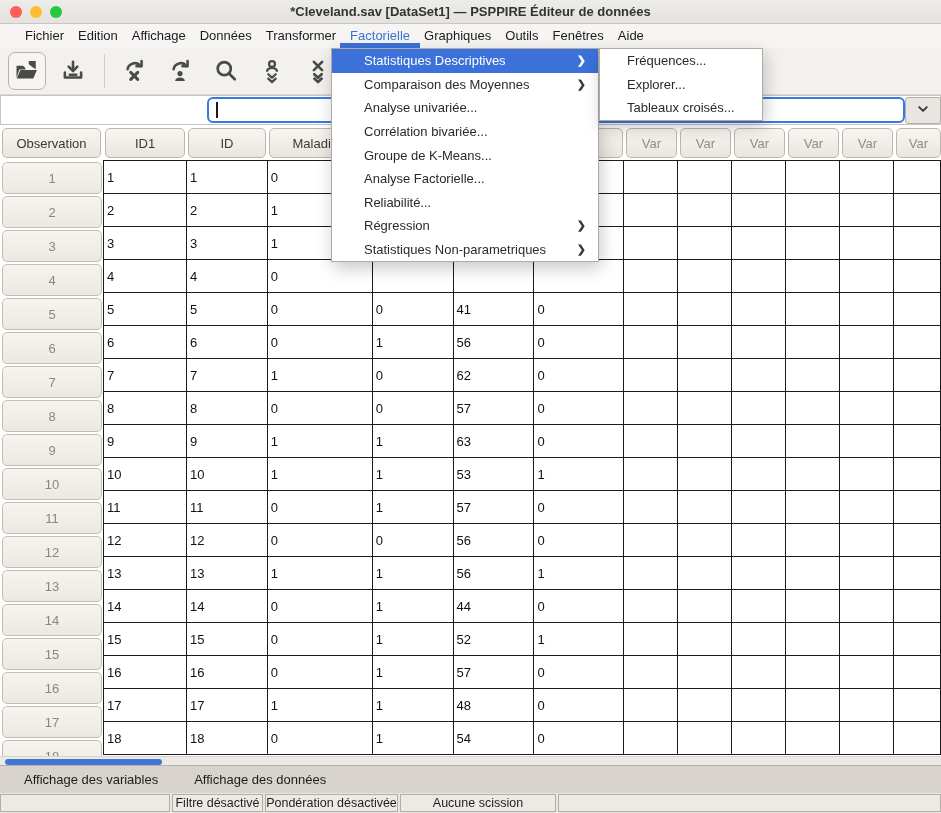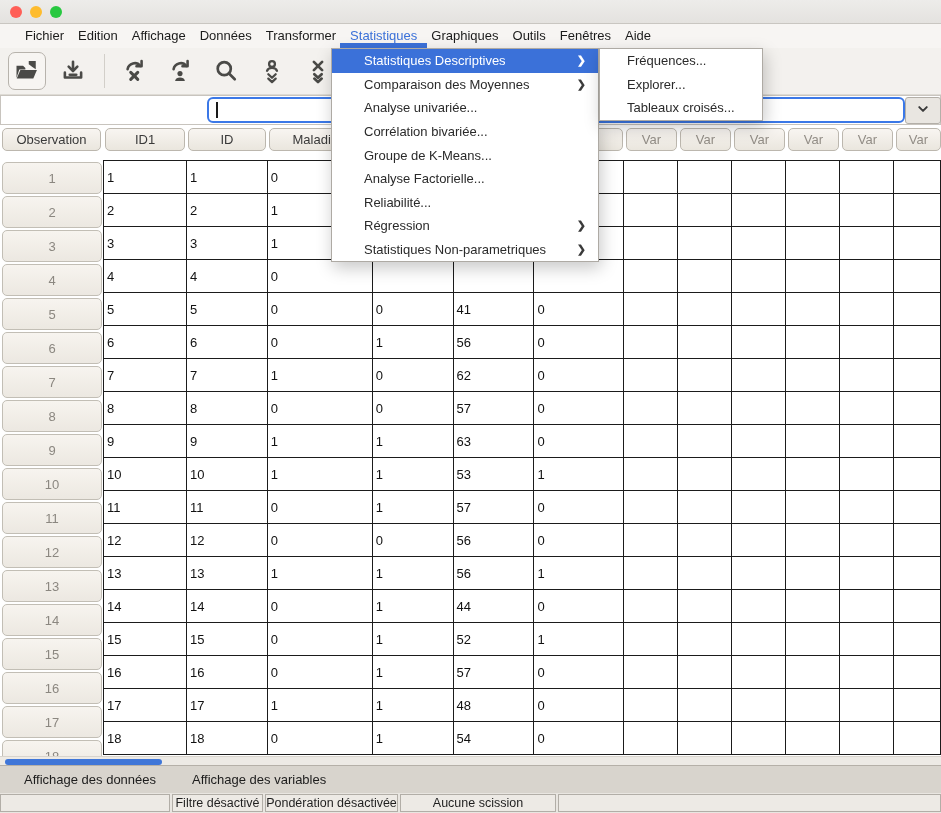--- a/index.html
+++ b/index.html
@@ -34,21 +34,21 @@
            border:1px solid #c8c4be;box-sizing:border-box;}
   .cell-editor{position:absolute;left:206px;top:1px;width:698px;height:26px;background:#fff;
                border:2px solid #3b78e7;border-radius:6px;box-sizing:border-box;}
   .caret{position:absolute;left:7px;top:3px;width:1.5px;height:16px;background:#1a1a1a;}
   .combo-btn{position:absolute;left:904px;top:1px;width:36px;height:27px;background:#e9e6e1;
              border:1px solid #b3afa8;border-radius:3px;box-sizing:border-box;
              display:flex;align-items:center;justify-content:center;}
 
   
   .grid-area{position:absolute;left:0;top:125px;width:941px;height:631px;background:#ffffff;overflow:hidden;}
-  .hdr-btn{position:absolute;top:3px;height:23px;background:linear-gradient(#f8f5f1,#eae6de);
+  .hdr-btn{position:absolute;top:3px;height:30px;background:linear-gradient(#f8f5f1,#eae6de);
            border:1px solid #bcb7ae;border-radius:5px;box-sizing:border-box;
            display:flex;align-items:center;justify-content:center;font-size:13px;color:#3a3a3a;overflow:hidden;white-space:nowrap;}
   .hdr-btn.var{color:#928d86;}
   .row-hdr{position:absolute;left:2px;width:100px;height:32px;background:linear-gradient(#f7f4ef,#ece8e1);
            border:1px solid #c2beb5;border-radius:5px;box-sizing:border-box;
            display:flex;align-items:center;justify-content:center;font-size:13px;color:#8b8780;}
   table.datagrid{position:absolute;left:103px;top:35px;border-collapse:collapse;table-layout:fixed;}
   table.datagrid td{border:1px solid #1b1b1b;height:33px;padding:0 0 0 3px;font-size:13px;color:#111;
                     vertical-align:middle;box-sizing:border-box;overflow:hidden;white-space:nowrap;}
 
@@ -78,29 +78,30 @@
 <body>
 
 <div class="window">
 
   <div class="titlebar">
     <div class="traffic">
       <div class="light" id="light-red" style="background: rgb(255, 95, 87);"></div>
       <div class="light" id="light-yellow" style="background: rgb(254, 188, 46);"></div>
       <div class="light" id="light-green" style="background: rgb(40, 200, 64);"></div>
     </div>
+    <span class="title-text">*Cleveland.sav [DataSet1] — PSPPIRE Éditeur de données</span>
   </div>
 
   <div class="menubar" id="menubar">
       <div class="menubar-item">Fichier</div>
       <div class="menubar-item">Edition</div>
       <div class="menubar-item">Affichage</div>
       <div class="menubar-item">Données</div>
       <div class="menubar-item">Transformer</div>
-      <div class="menubar-item active">Statistiques</div>
+      <div class="menubar-item active">Factorielle</div>
       <div class="menubar-item">Graphiques</div>
       <div class="menubar-item">Outils</div>
       <div class="menubar-item">Fenêtres</div>
       <div class="menubar-item">Aide</div>
     </div>
 
   <div class="toolbar">
     <div class="tool-btn outlined">
       <span>
         <svg width="28" height="28" viewBox="0 0 24 24">
@@ -486,22 +487,22 @@
       <div class="row-hdr" style="top: 547px;">16</div>
       <div class="row-hdr" style="top: 581px;">17</div>
       <div class="row-hdr" style="top: 615px;">18</div>
     </div>
 
   <div class="hscroll">
     <div class="hthumb" style="background: rgb(63, 118, 216);"></div>
   </div>
 
   <div class="tabbar" id="tabbar">
+      <div class="tab">Affichage des variables</div>
       <div class="tab">Affichage des données</div>
-      <div class="tab">Affichage des variables</div>
     </div>
 
   <div class="statusbar" id="statusbar">
       <div class="status-seg" style="width: 170px;"></div>
       <div class="status-seg" style="width: 91px;">Filtre désactivé</div>
       <div class="status-seg" style="width: 133px;">Pondération désactivée</div>
       <div class="status-seg" style="width: 156px;">Aucune scission</div>
       <div class="status-seg grow"></div>
     </div>
 

